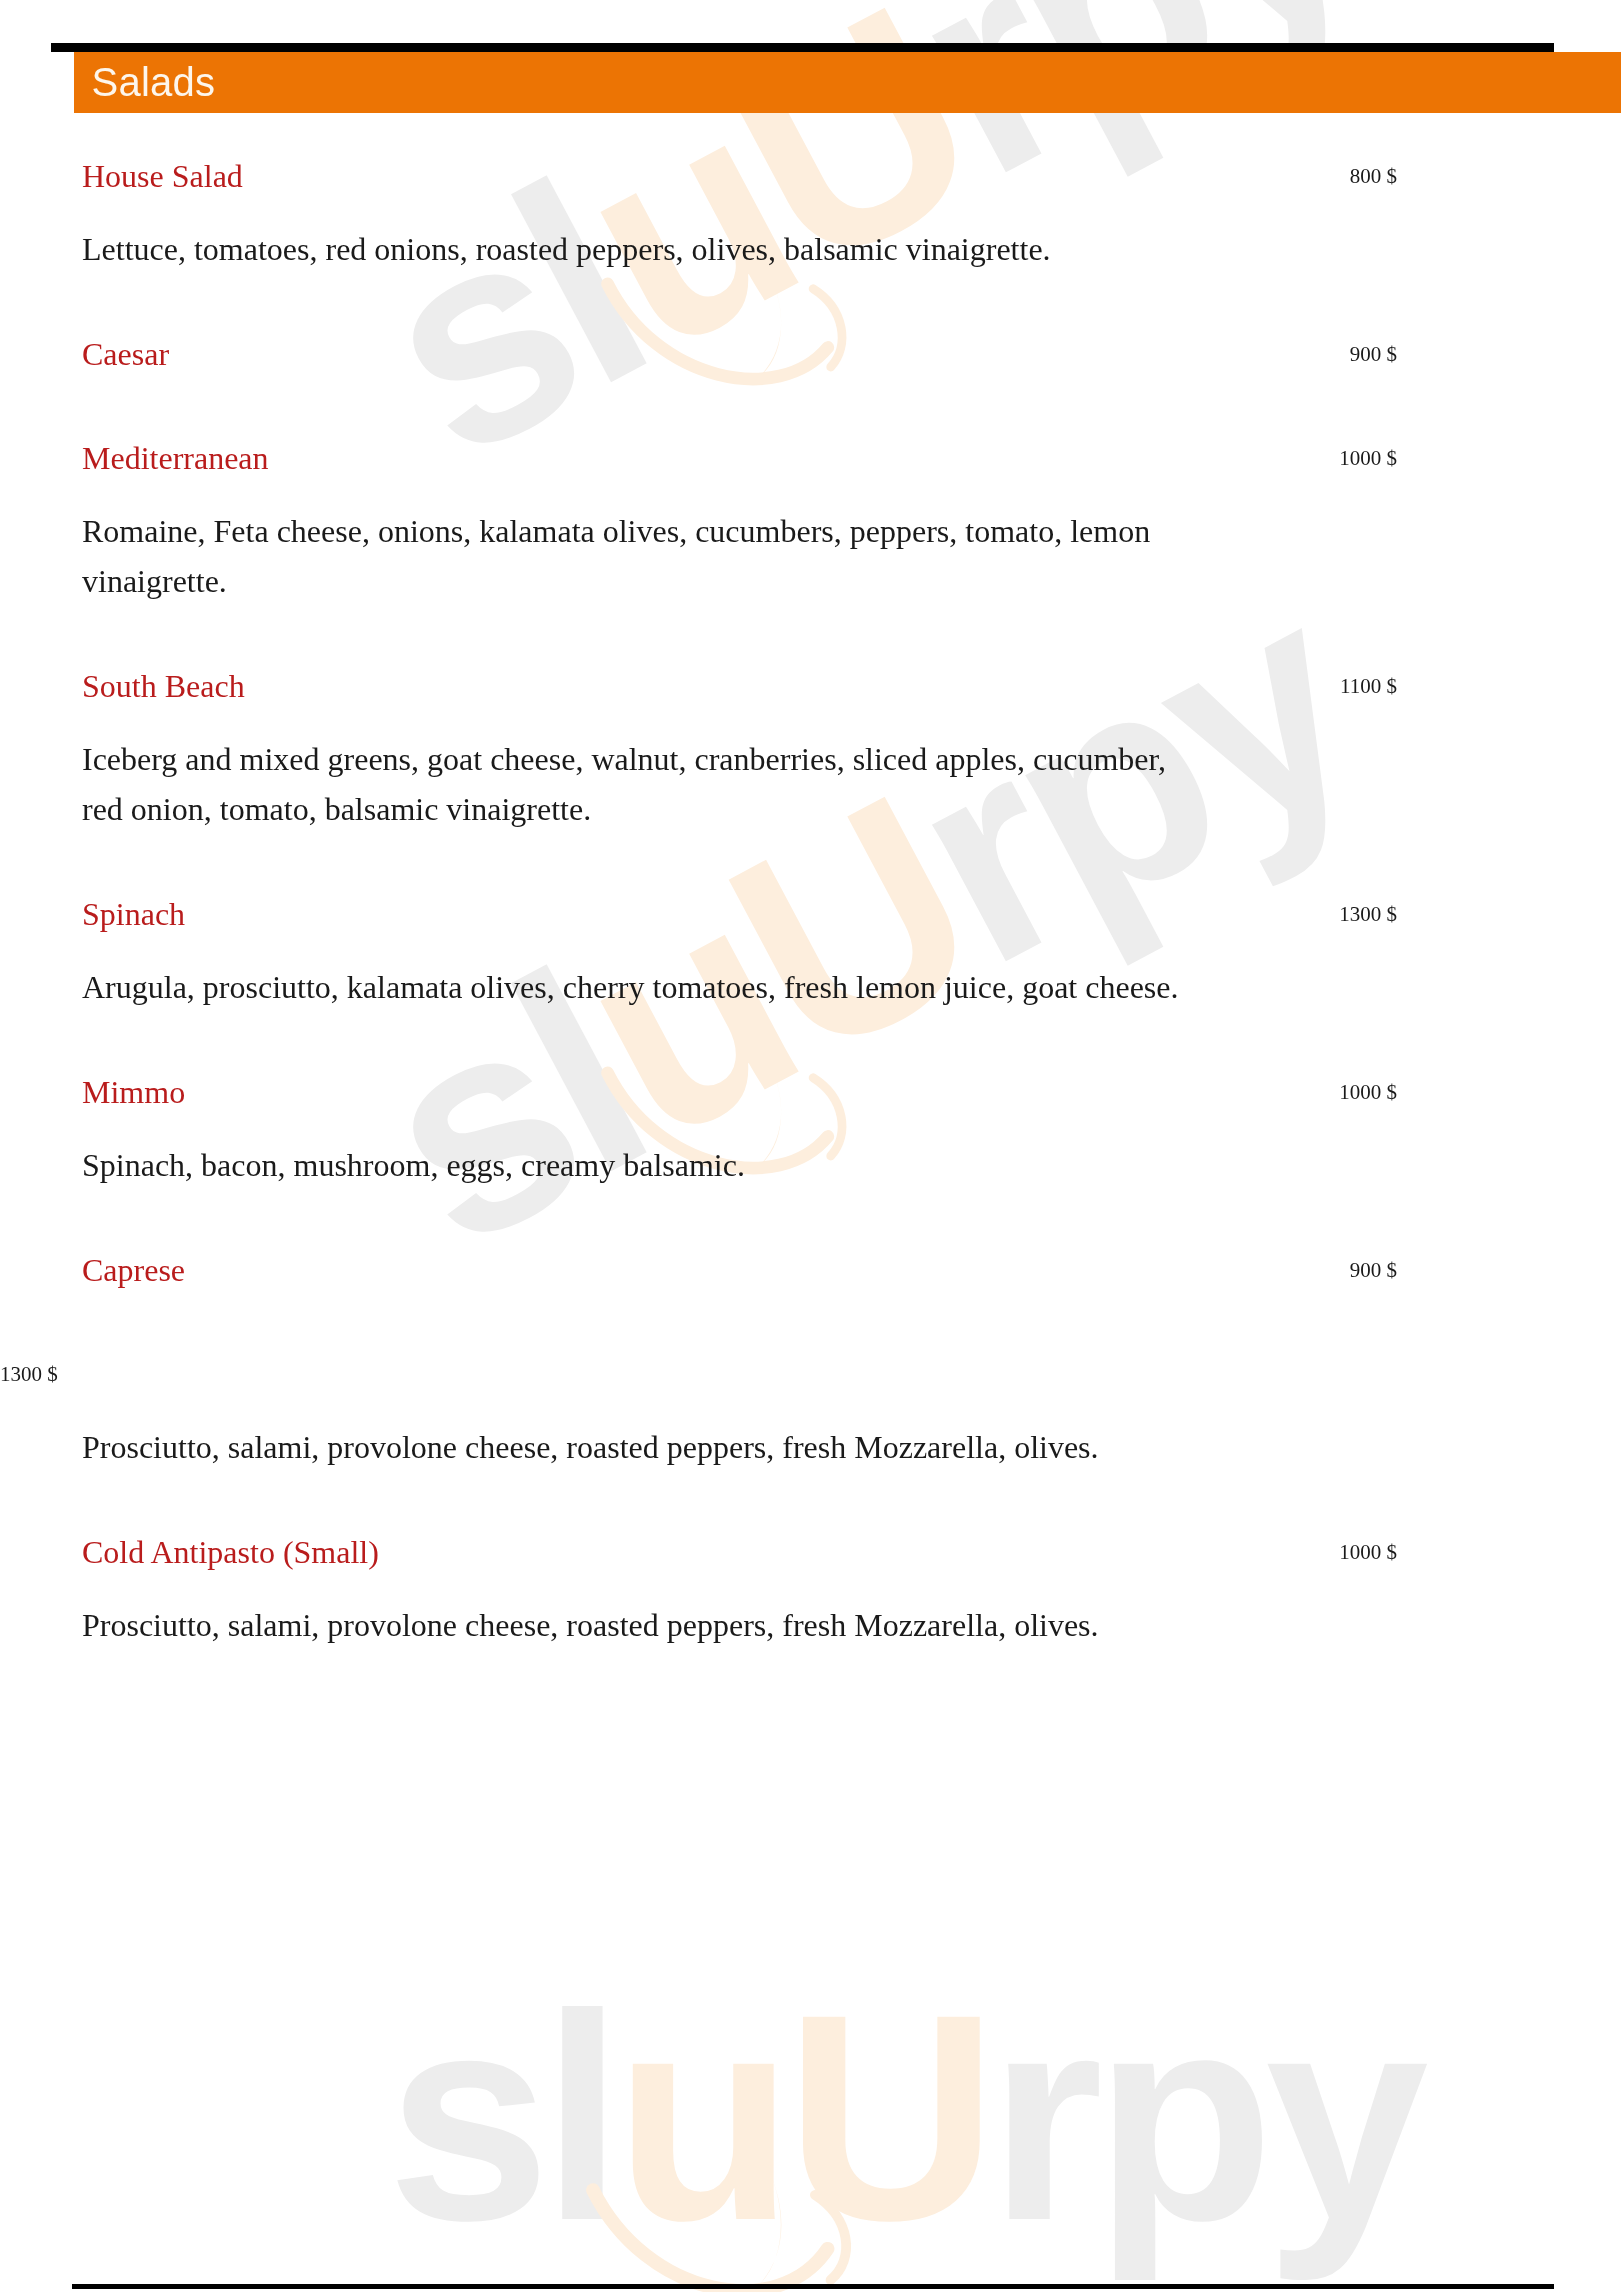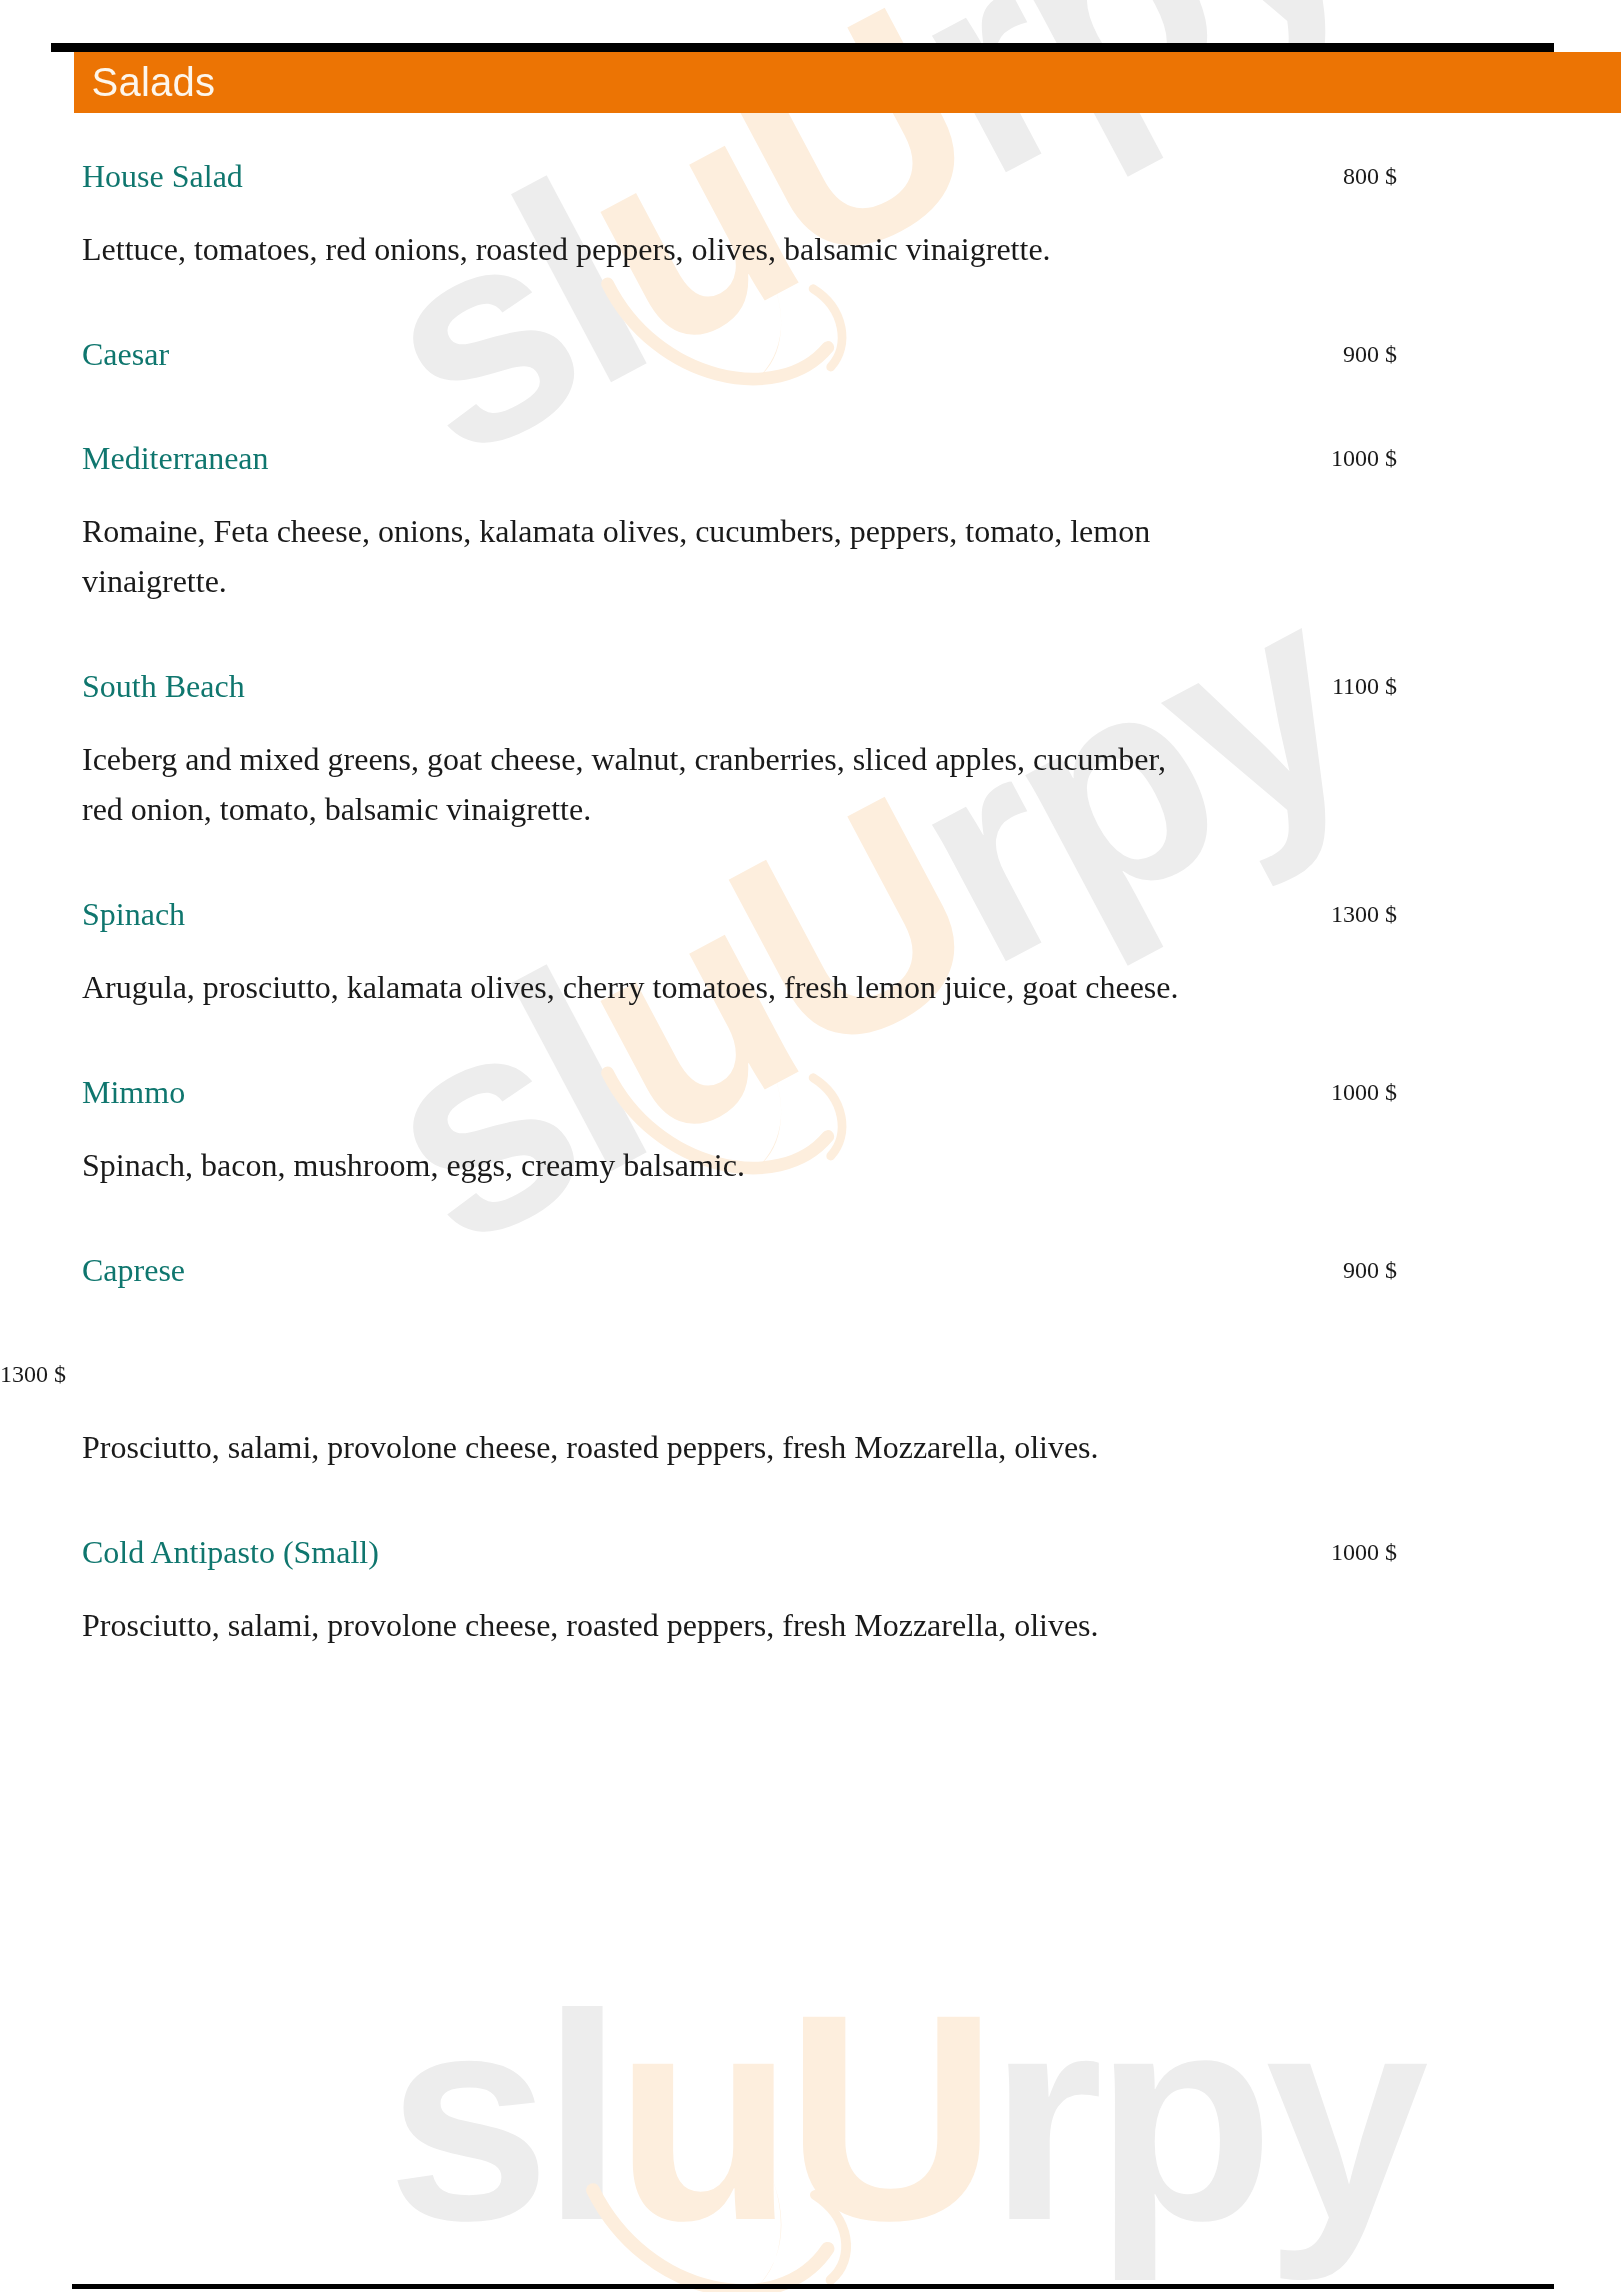--- a/index.html
+++ b/index.html
@@ -88,27 +88,27 @@
     margin: 0 0 56px 0;
   }
   .item-row {
     display: flex;
     align-items: flex-start;
     justify-content: space-between;
   }
   .item-name {
     font-size: 32px;
     line-height: 48px;
-    color: #0f766e;
+    color: #b91c1c;
     padding-left: 82px;
     flex: 0 1 auto;
     text-align: right;
   }
   .item-price {
-    font-size: 24px;
+    font-size: 21px;
     line-height: 48px;
     color: #1a1a1a;
     padding-right: 224px;
     white-space: nowrap;
     flex: 0 0 auto;
     text-align: right;
   }
   .item-desc {
     font-size: 32px;
     line-height: 50px;

